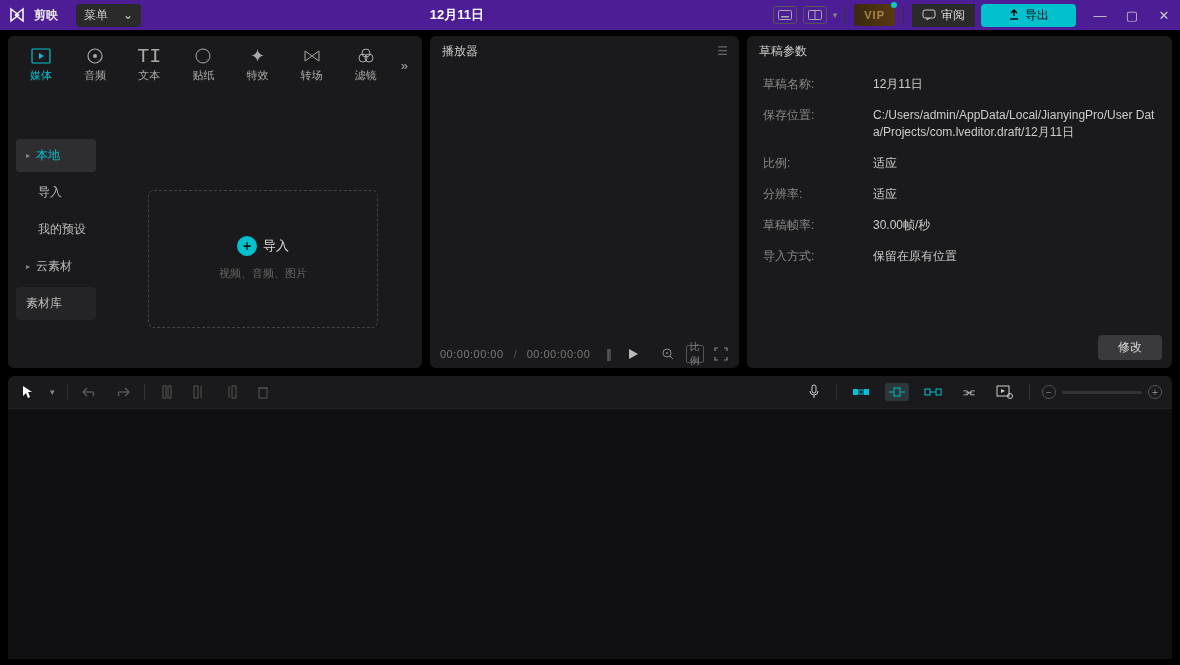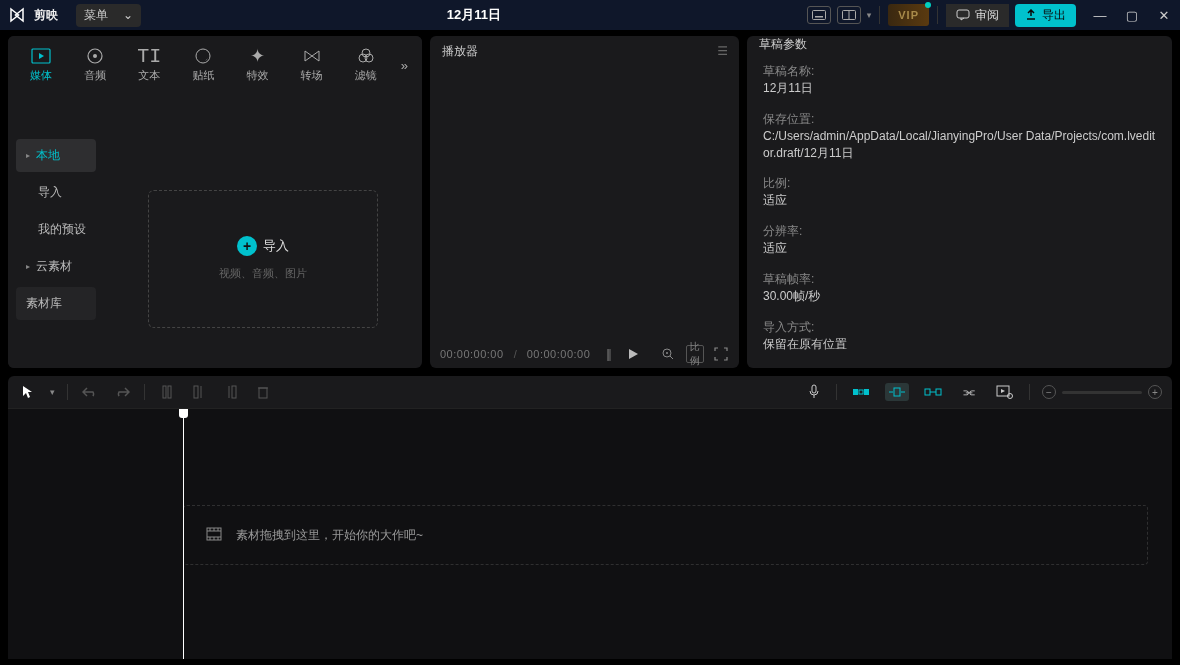--- a/index.html
+++ b/index.html
@@ -8,21 +8,21 @@
       height: 665px;
       background: #000;
       font-family: "Microsoft YaHei", -apple-system, sans-serif;
       font-size: 13px;
       color: #ddd;
       overflow: hidden;
     }
     
     .titlebar {
       height: 30px;
-      background: #0f172a;
+      background: #4c1d95;
       display: flex;
       align-items: center;
       padding: 0 8px;
       gap: 8px;
     }
     .logo {
       width: 18px; height: 18px;
       display: inline-flex; align-items: center; justify-content: center;
       color: #fff; font-weight: bold;
     }
@@ -56,21 +56,21 @@
       background: #2a2a2a;
       border-radius: 0;
       padding: 3px 10px;
       font-size: 12px;
       display: flex; align-items: center; gap: 5px;
       color: #ddd;
     }
     .export-btn {
       background: #00c1cd;
       border-radius: 4px;
-      padding: 3px 10px;
+      padding: 3px 27px;
       font-size: 12px;
       display: flex; align-items: center; gap: 5px;
       color: #0a0a0a; font-weight: 500;
     }
     .win-controls { display: flex; gap: 16px; margin-left: 10px; }
     .win-ctrl { width: 16px; height: 16px; display: flex; align-items: center; justify-content: center; color: #ccc; cursor: pointer; }
 
     
     .main {
       display: flex;
@@ -149,21 +149,21 @@
       padding: 0 10px; gap: 10px; color: #777; font-size: 11px;
     }
     .timecode { letter-spacing: 0.5px; }
     .pf-spacer { flex: 1; }
     .pf-icon { width: 18px; height: 18px; display: flex; align-items: center; justify-content: center; color: #888; cursor: pointer; font-size: 12px; }
     .ratio-badge { border: 1px solid #555; padding: 0 3px; font-size: 10px; border-radius: 2px; }
 
     
     .param-header { height: 30px; padding: 0 12px; display: flex; align-items: center; font-size: 12px; color: #ccc; }
     .param-body { flex: 1; padding: 10px 16px; display: flex; flex-direction: column; gap: 14px; font-size: 12px; }
-    .param-row { display: flex; flex-direction: column; }
+    .param-row { display: flex; }
     .param-label { color: #888; width: 110px; }
     .param-value { color: #ccc; flex: 1; line-height: 1.4; word-break: break-all; }
     .param-footer { padding: 8px 10px; display: flex; justify-content: flex-end; }
     .modify-btn { background: #3a3a3c; padding: 4px 20px; border-radius: 4px; font-size: 12px; color: #ddd; cursor: pointer; }
 
     
     .timeline {
       margin: 8px; border-radius: 6px; background: #1a1a1c;
       height: 283px; display: flex; flex-direction: column;
     }
@@ -490,33 +490,14 @@
       </span>
     <span class="tl-sep"></span>
     <div class="tl-zoom">
       <span class="zoom-circle">−</span>
       <div class="zoom-track"></div>
       <span class="zoom-circle">+</span>
     </div>
   </div>
   <div class="timeline-body">
     <div class="tl-left-gutter"></div>
-    <div class="tl-tracks">
-      <div class="playhead"></div>
-      <div class="track-empty">
-        <span class="film-icon">
-          <svg width="16" height="14" viewBox="0 0 16 14">
-              <rect x="1" y="1" width="14" height="12" fill="none" stroke="#888"></rect>
-              <line x1="1" y1="4" x2="15" y2="4" stroke="#888"></line>
-              <line x1="1" y1="10" x2="15" y2="10" stroke="#888"></line>
-              <line x1="4" y1="1" x2="4" y2="4" stroke="#888"></line>
-              <line x1="8" y1="1" x2="8" y2="4" stroke="#888"></line>
-              <line x1="12" y1="1" x2="12" y2="4" stroke="#888"></line>
-              <line x1="4" y1="10" x2="4" y2="13" stroke="#888"></line>
-              <line x1="8" y1="10" x2="8" y2="13" stroke="#888"></line>
-              <line x1="12" y1="10" x2="12" y2="13" stroke="#888"></line>
-            </svg>
-        </span>
-        <span>素材拖拽到这里，开始你的大作吧~</span>
-      </div>
-    </div>
   </div>
 </div>
 
 </body></html>

